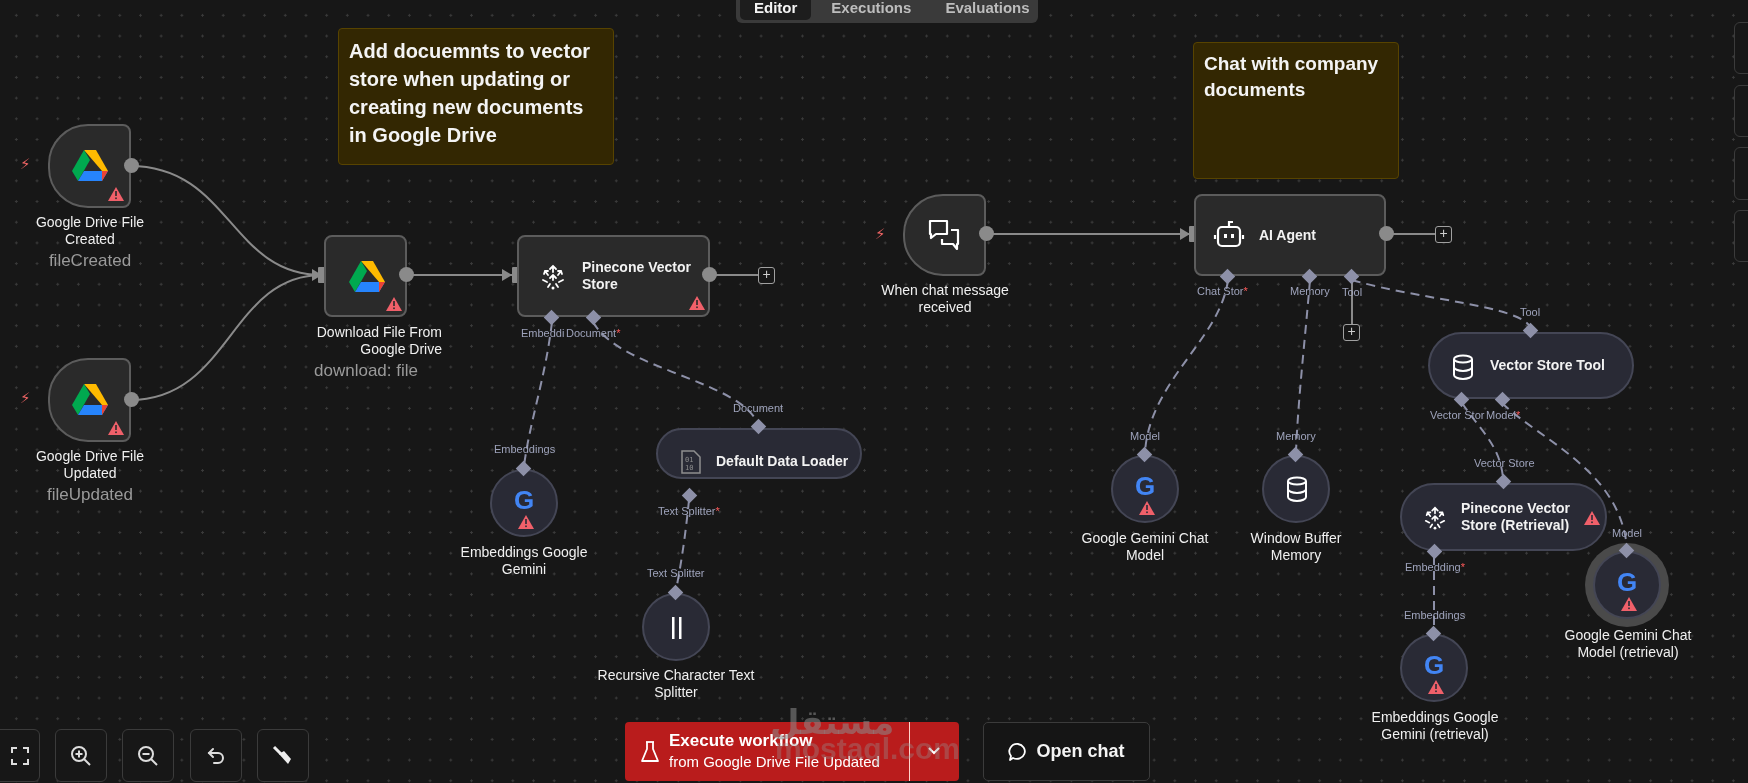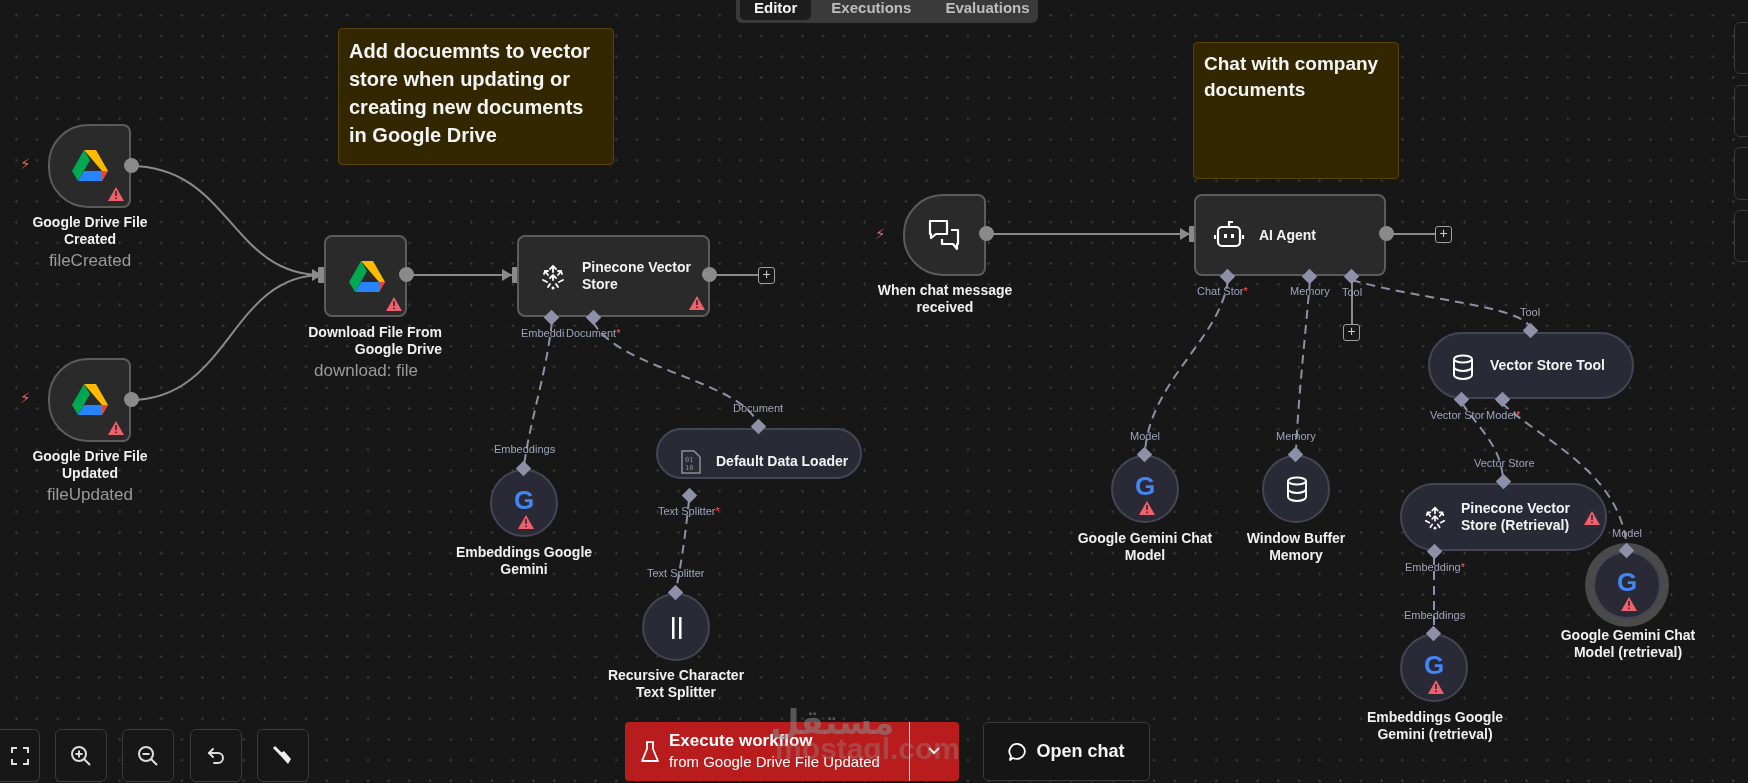--- a/index.html
+++ b/index.html
@@ -12,21 +12,21 @@
     background-size: 20.7px 20.7px;
     background-position: 6px 5px;
   }
   svg.edges { position: absolute; left: 0; top: 0; width: 1748px; height: 783px; pointer-events: none; }
   .node { position: absolute; background: #2a2a2a; border: 2px solid #5c5c5c; border-radius: 8px; }
   .node.trigger { border-radius: 40px 8px 8px 40px; }
   .node.sub { background: #292a35; border: 2px solid #444655; border-radius: 40px; }
   .circle { position: absolute; border-radius: 50%; background: #292a35; border: 2px solid #444655; }
   .circle.selected { box-shadow: 0 0 0 8px #4a4a4a; }
   .node-title { position: absolute; font-weight: 700; font-size: 14px; color: #f2f2f2; line-height: 17px; }
-  .label-below { position: absolute; text-align: center; font-weight: 700; font-size: 14px; color: #f0f0f0; line-height: 17px; }
+  .label-below { position: absolute; text-align: center; font-weight: 400; font-size: 14px; color: #f0f0f0; line-height: 17px; }
   .sublabel { position: absolute; text-align: center; font-size: 17px; color: #9a9a9a; }
   .port-label { position: absolute; font-size: 11px; color: #9ea3bb; white-space: nowrap; }
   .port-label .req { color: #ff5a5a; }
   .handle-out { position: absolute; width: 15px; height: 15px; border-radius: 50%; background: #8a8a8a; }
   .handle-in { position: absolute; width: 8px; height: 16px; background: #8a8a8a; border-radius: 1px; }
   .diamond { position: absolute; width: 11px; height: 11px; background: #8d90a8; transform: rotate(45deg); }
   .plus { position: absolute; width: 17px; height: 17px; border: 1.5px solid #a0a0a0; border-radius: 3px; color: #cfcfcf; font-size: 14px; line-height: 13px; text-align: center; background: #171717; }
   .warn { position: absolute; width: 16px; height: 14px; }
   .bolt { position: absolute; color: #ef6464; font-size: 15px; }
   .sticky { position: absolute; background: #332702; border: 1px solid #574300; border-radius: 4px; color: #f4f4f4; font-weight: 700; font-size: 20px; line-height: 28px; padding: 8px 10px; }

